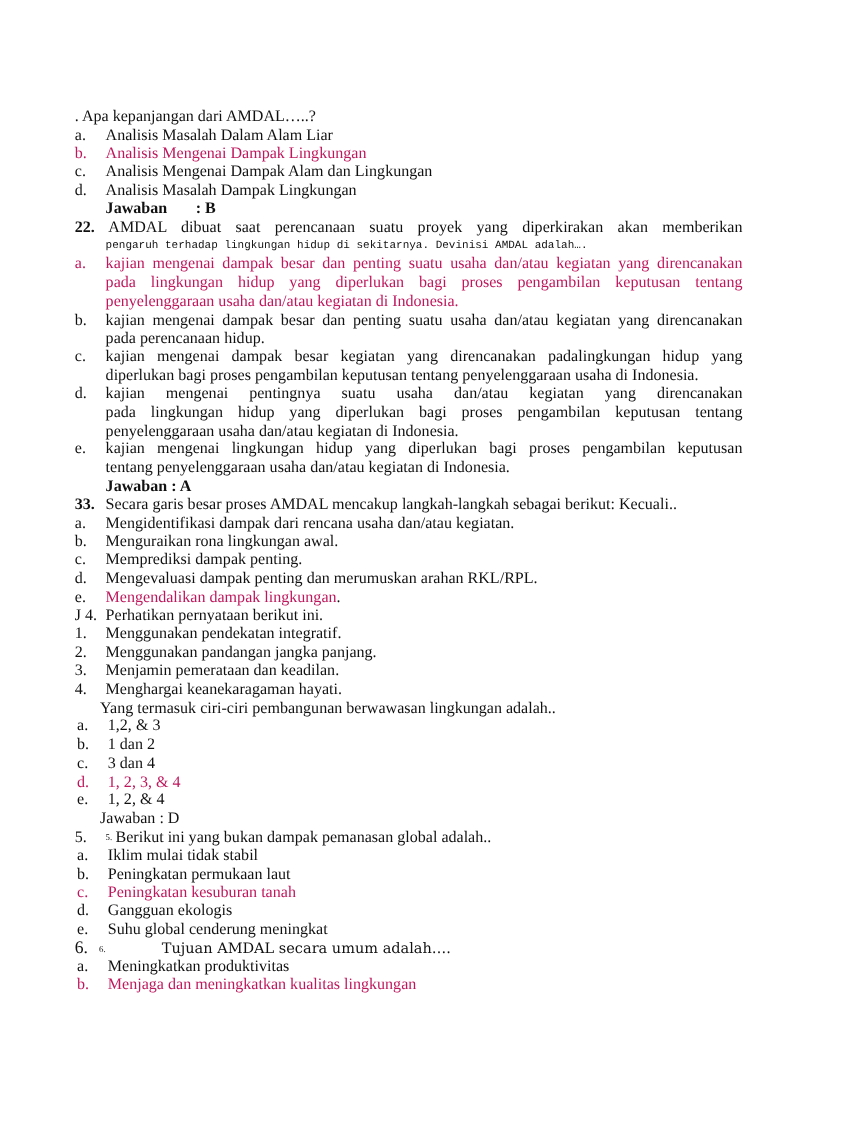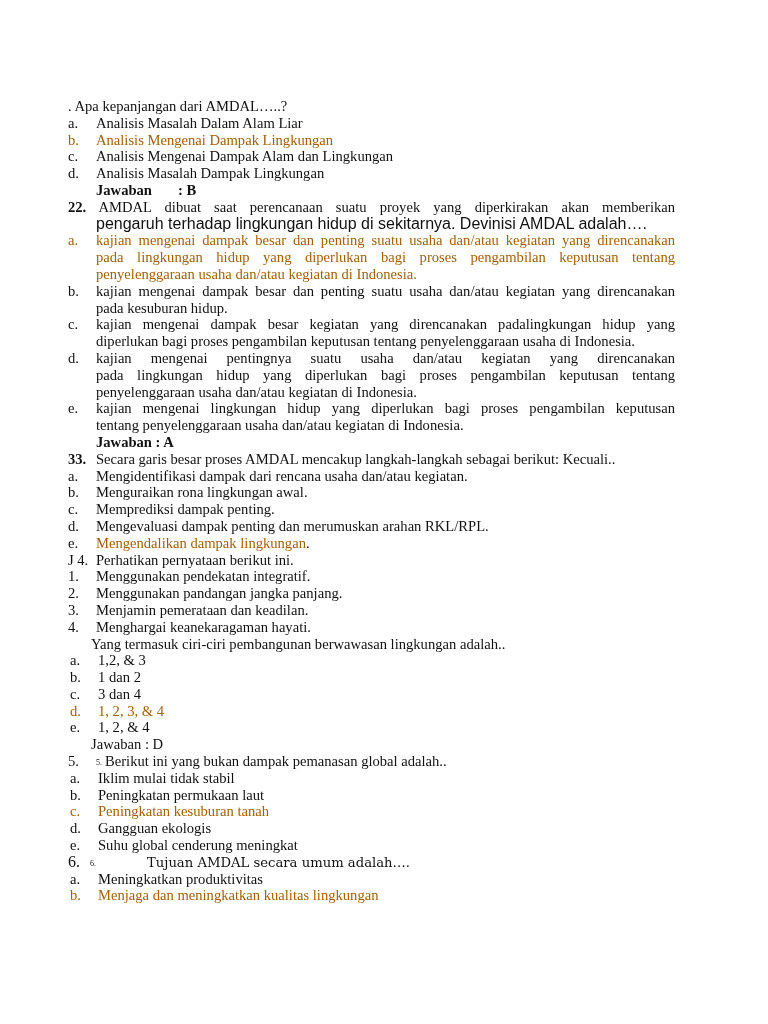--- a/index.html
+++ b/index.html
@@ -5,27 +5,27 @@
     html, body { margin: 0; padding: 0; background: #ffffff; }
     body { width: 768px; height: 1024px; overflow: hidden; position: relative; }
     .page {
       position: absolute; left: 0; top: 0; width: 768px; height: 1024px;
       background: #ffffff;
       font-family: "Liberation Serif", "DejaVu Serif", serif;
       font-size: 14.6px; color: #111111;
     }
     .content { position: absolute; left: 68px; top: 98px; width: 607px; }
     .line { height: 16.8px; line-height: 16.8px; white-space: nowrap; position: relative; }
-    .red { color: #a16207; }
+    .red { color: #be185d; }
     .bold { font-weight: bold; }
     .lbl { display: inline-block; width: 28px; }
     .indent { padding-left: 28px; }
     .just { text-align: justify; text-align-last: justify; white-space: normal; }
     .small { font-size: 8px; vertical-align: 1px; margin-right: 3px; }
-    .tahoma { font-family: Liberation Sans, sans-serif; font-size: 16px; }
+    .tahoma { font-family: Liberation Mono, monospace; font-size: 10px; }
     .q6 { font-family: "DejaVu Serif", serif; font-size: 13.2px; margin-left: 48px; }
     .block { position: relative; }
   </style>
 </head>
 <body>
 
 <div class="page">
   <div class="content">
 
     <div class="block">
@@ -41,21 +41,21 @@
       <div class="line just"><span class="bold">22.</span> <span>AMDAL dibuat saat perencanaan suatu proyek yang diperkirakan akan memberikan</span></div>
       <div class="line indent tahoma">pengaruh terhadap lingkungan hidup di sekitarnya. Devinisi AMDAL adalah….</div>
 
       <div class="red">
         <div class="line just"><span class="lbl">a.</span><span>kajian mengenai dampak besar dan penting suatu usaha dan/atau kegiatan yang direncanakan</span></div>
         <div class="line just indent">pada lingkungan hidup yang diperlukan bagi proses pengambilan keputusan tentang</div>
         <div class="line indent">penyelenggaraan usaha dan/atau kegiatan di Indonesia.</div>
       </div>
       <div>
         <div class="line just"><span class="lbl">b.</span><span>kajian mengenai dampak besar dan penting suatu usaha dan/atau kegiatan yang direncanakan</span></div>
-        <div class="line indent">pada kesuburan hidup.</div>
+        <div class="line indent">pada perencanaan hidup.</div>
       </div>
       <div>
         <div class="line just"><span class="lbl">c.</span><span>kajian mengenai dampak besar kegiatan yang direncanakan padalingkungan hidup yang</span></div>
         <div class="line indent">diperlukan bagi proses pengambilan keputusan tentang penyelenggaraan usaha di Indonesia.</div>
       </div>
       <div>
         <div class="line just"><span class="lbl">d.</span><span>kajian mengenai pentingnya suatu usaha dan/atau kegiatan yang direncanakan</span></div>
         <div class="line just indent">pada lingkungan hidup yang diperlukan bagi proses pengambilan keputusan tentang</div>
         <div class="line indent">penyelenggaraan usaha dan/atau kegiatan di Indonesia.</div>
       </div>

